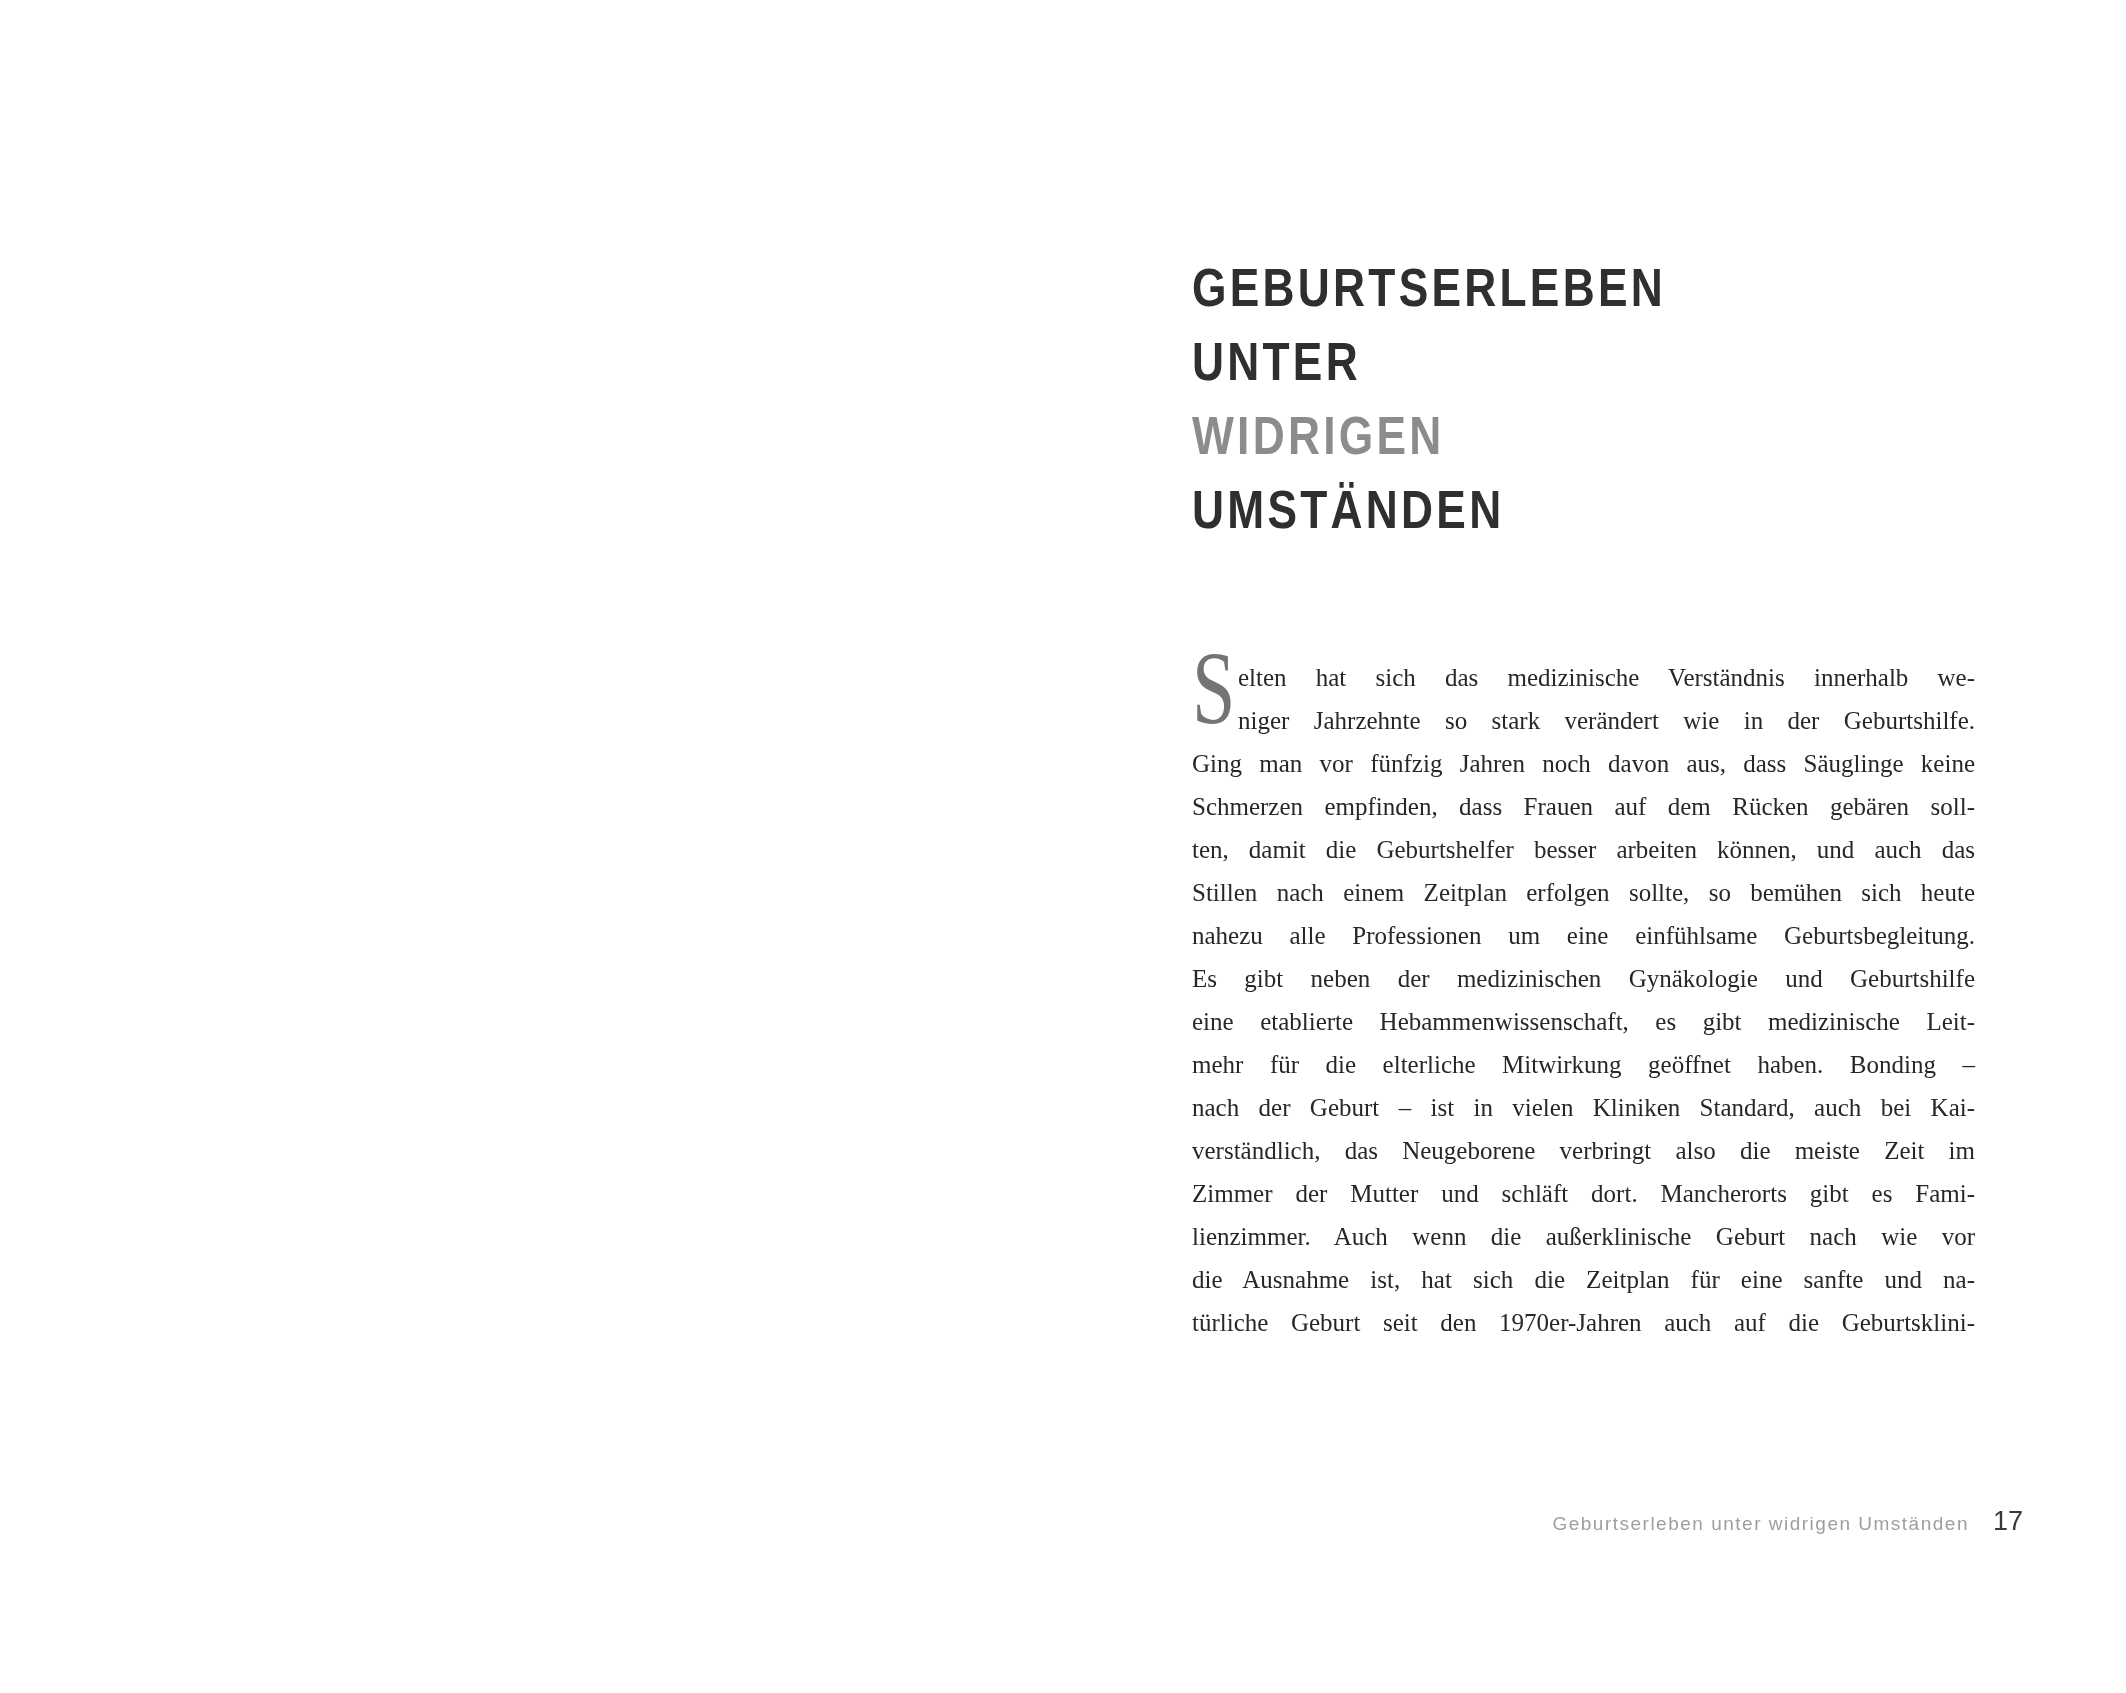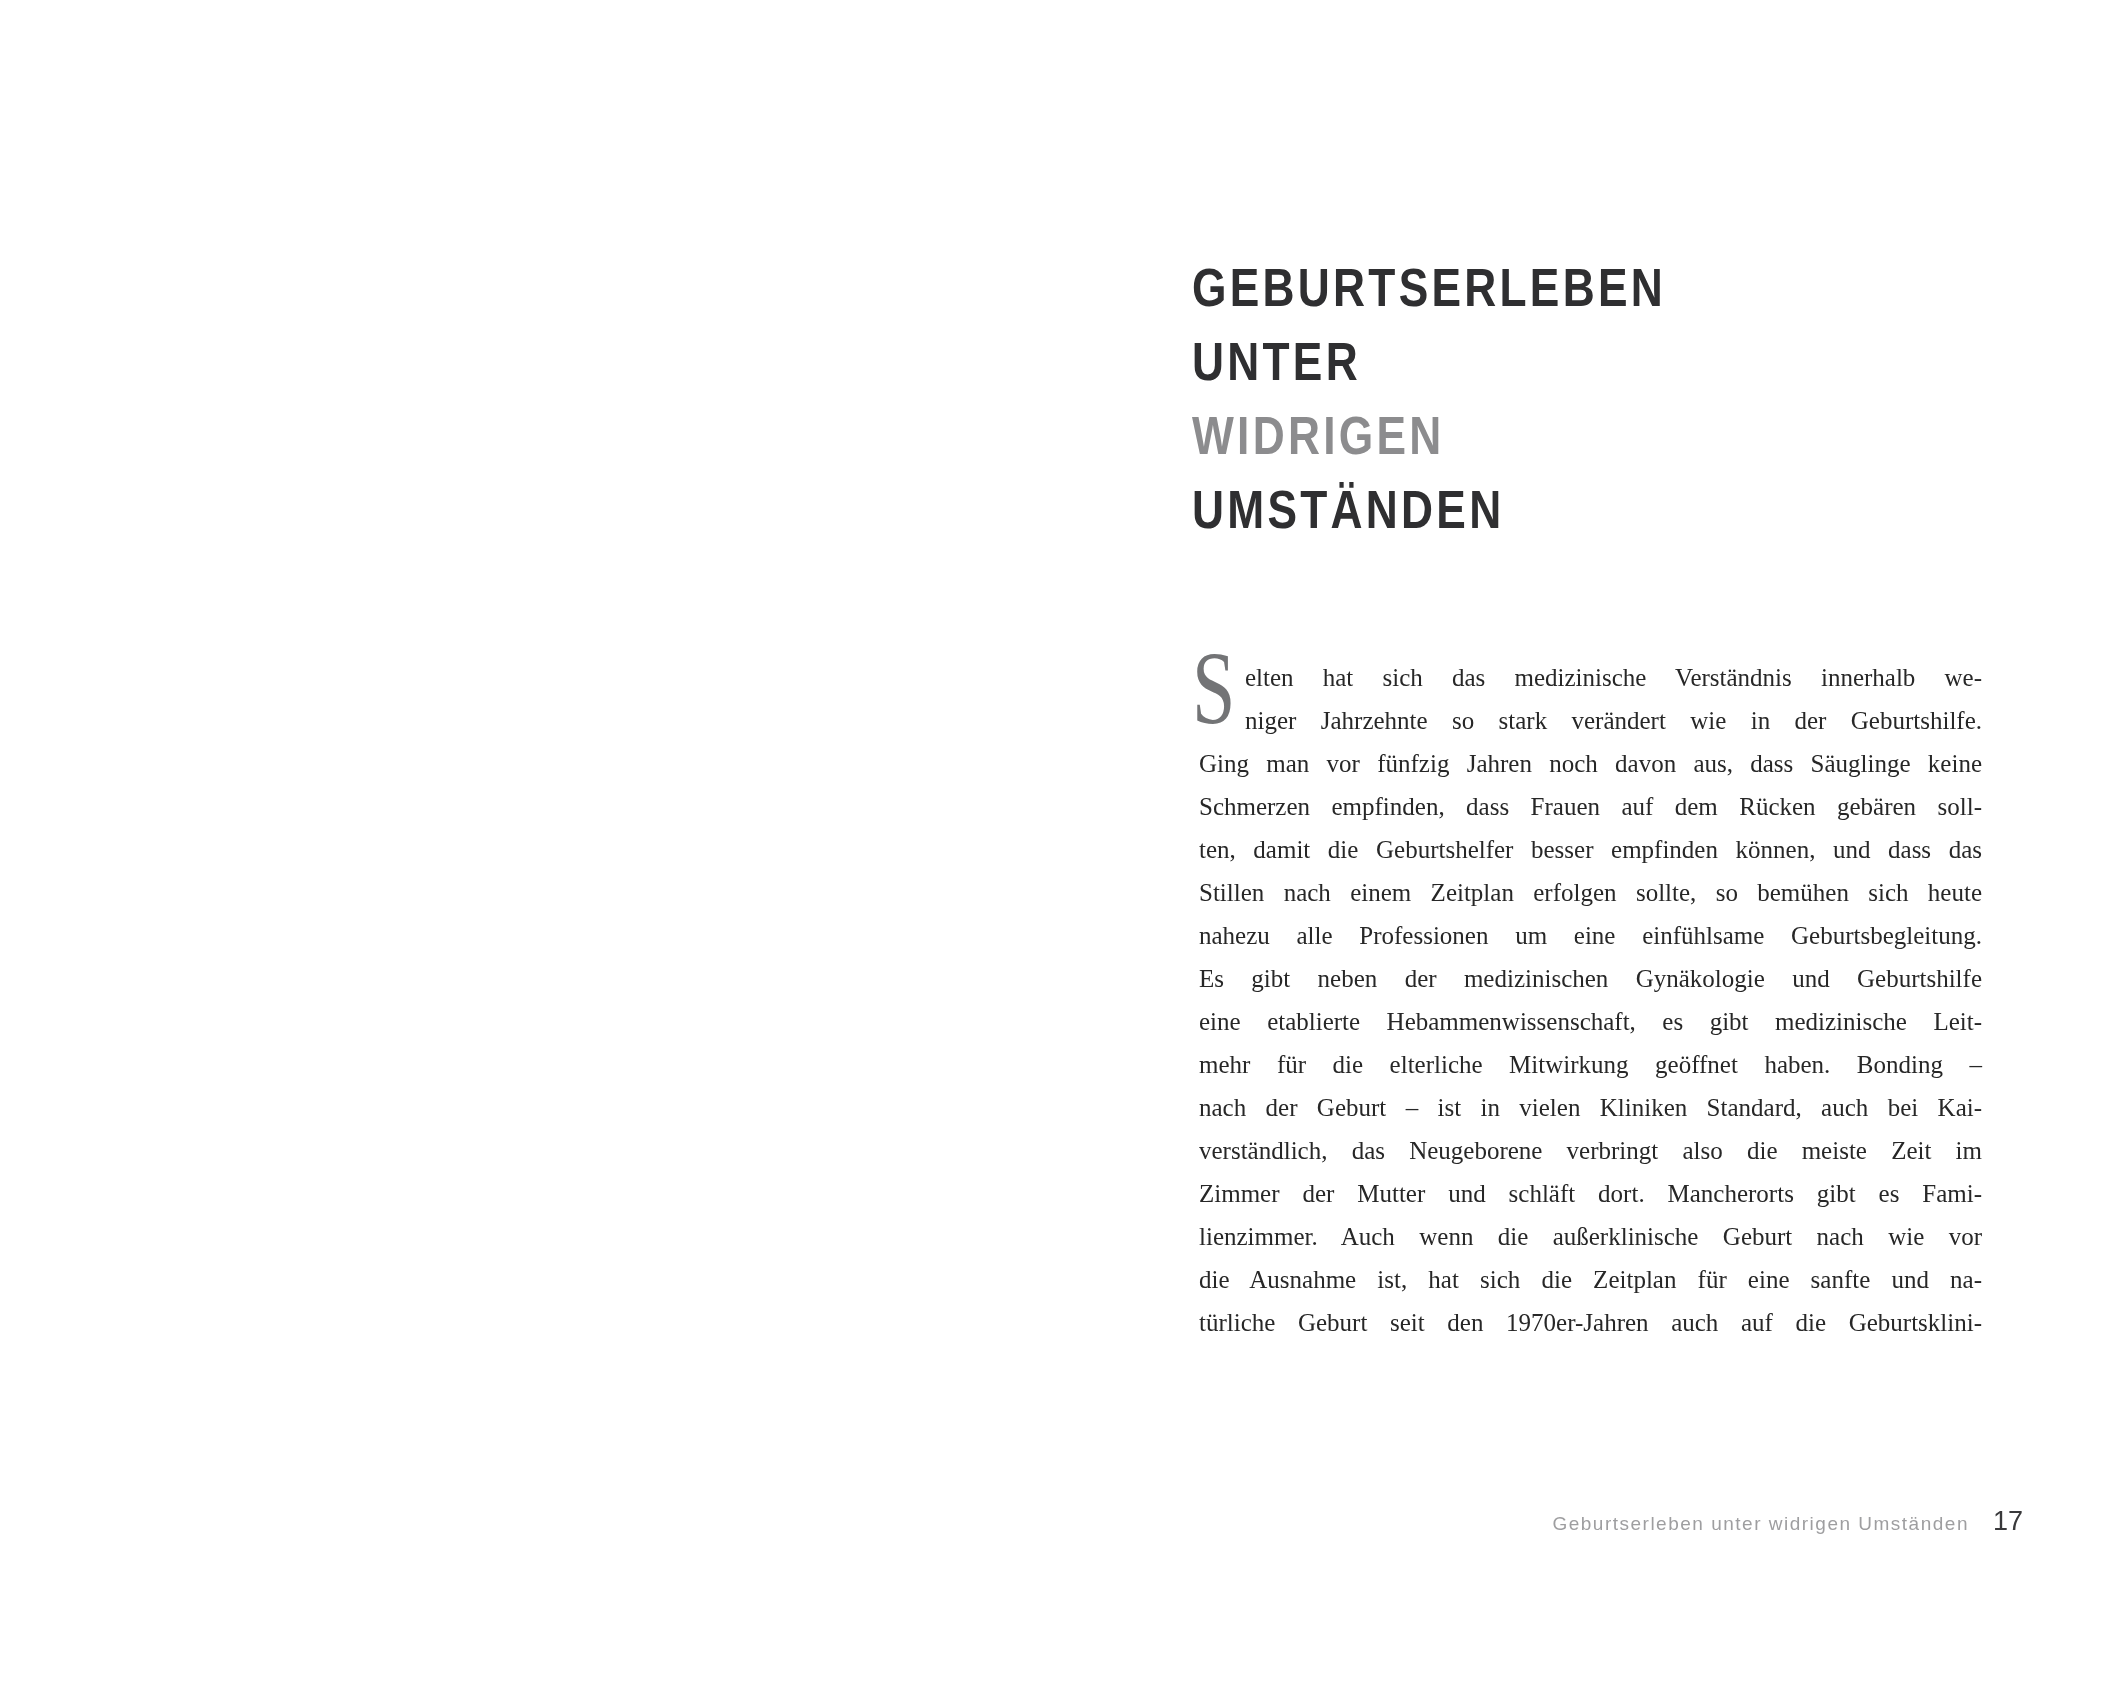--- a/index.html
+++ b/index.html
@@ -48,21 +48,20 @@
     transform:scaleX(0.75);
     transform-origin:0 0;
   }
 
   
   .bodytext{
     position:absolute;left:1192px;top:656px;width:783px;
     font-family:"Liberation Serif",serif;
     font-size:25px;line-height:43px;
     color:var(--body-text);
-    margin-left:7px;
   }
   .bline{
     text-align:justify;
     -moz-text-align-last:justify;
     text-align-last:justify;
     height:43px;
     white-space:normal;
   }
   .bline.indent{padding-left:46px;}
 
@@ -95,21 +94,21 @@
     <div class="title-line">UMSTÄNDEN</div>
   </div>
 
   <span class="dropcap">S</span>
 
   <div class="bodytext">
     <div class="bline indent">elten hat sich das medizinische Verständnis innerhalb we-</div>
     <div class="bline indent">niger Jahrzehnte so stark verändert wie in der Geburtshilfe.</div>
     <div class="bline">Ging man vor fünfzig Jahren noch davon aus, dass Säuglinge keine</div>
     <div class="bline">Schmerzen empfinden, dass Frauen auf dem Rücken gebären soll-</div>
-    <div class="bline">ten, damit die Geburtshelfer besser empfinden können, und dass das</div>
+    <div class="bline">ten, damit die Geburtshelfer besser arbeiten können, und auch das</div>
     <div class="bline">Stillen nach einem Zeitplan erfolgen sollte, so bemühen sich heute</div>
     <div class="bline">nahezu alle Professionen um eine einfühlsame Geburtsbegleitung.</div>
     <div class="bline">Es gibt neben der medizinischen Gynäkologie und Geburtshilfe</div>
     <div class="bline">eine etablierte Hebammenwissenschaft, es gibt medizinische Leit-</div>
     <div class="bline">mehr für die elterliche Mitwirkung geöffnet haben. Bonding –</div>
     <div class="bline">nach der Geburt – ist in vielen Kliniken Standard, auch bei Kai-</div>
     <div class="bline">verständlich, das Neugeborene verbringt also die meiste Zeit im</div>
     <div class="bline">Zimmer der Mutter und schläft dort. Mancherorts gibt es Fami-</div>
     <div class="bline">lienzimmer. Auch wenn die außerklinische Geburt nach wie vor</div>
     <div class="bline">die Ausnahme ist, hat sich die Zeitplan für eine sanfte und na-</div>

